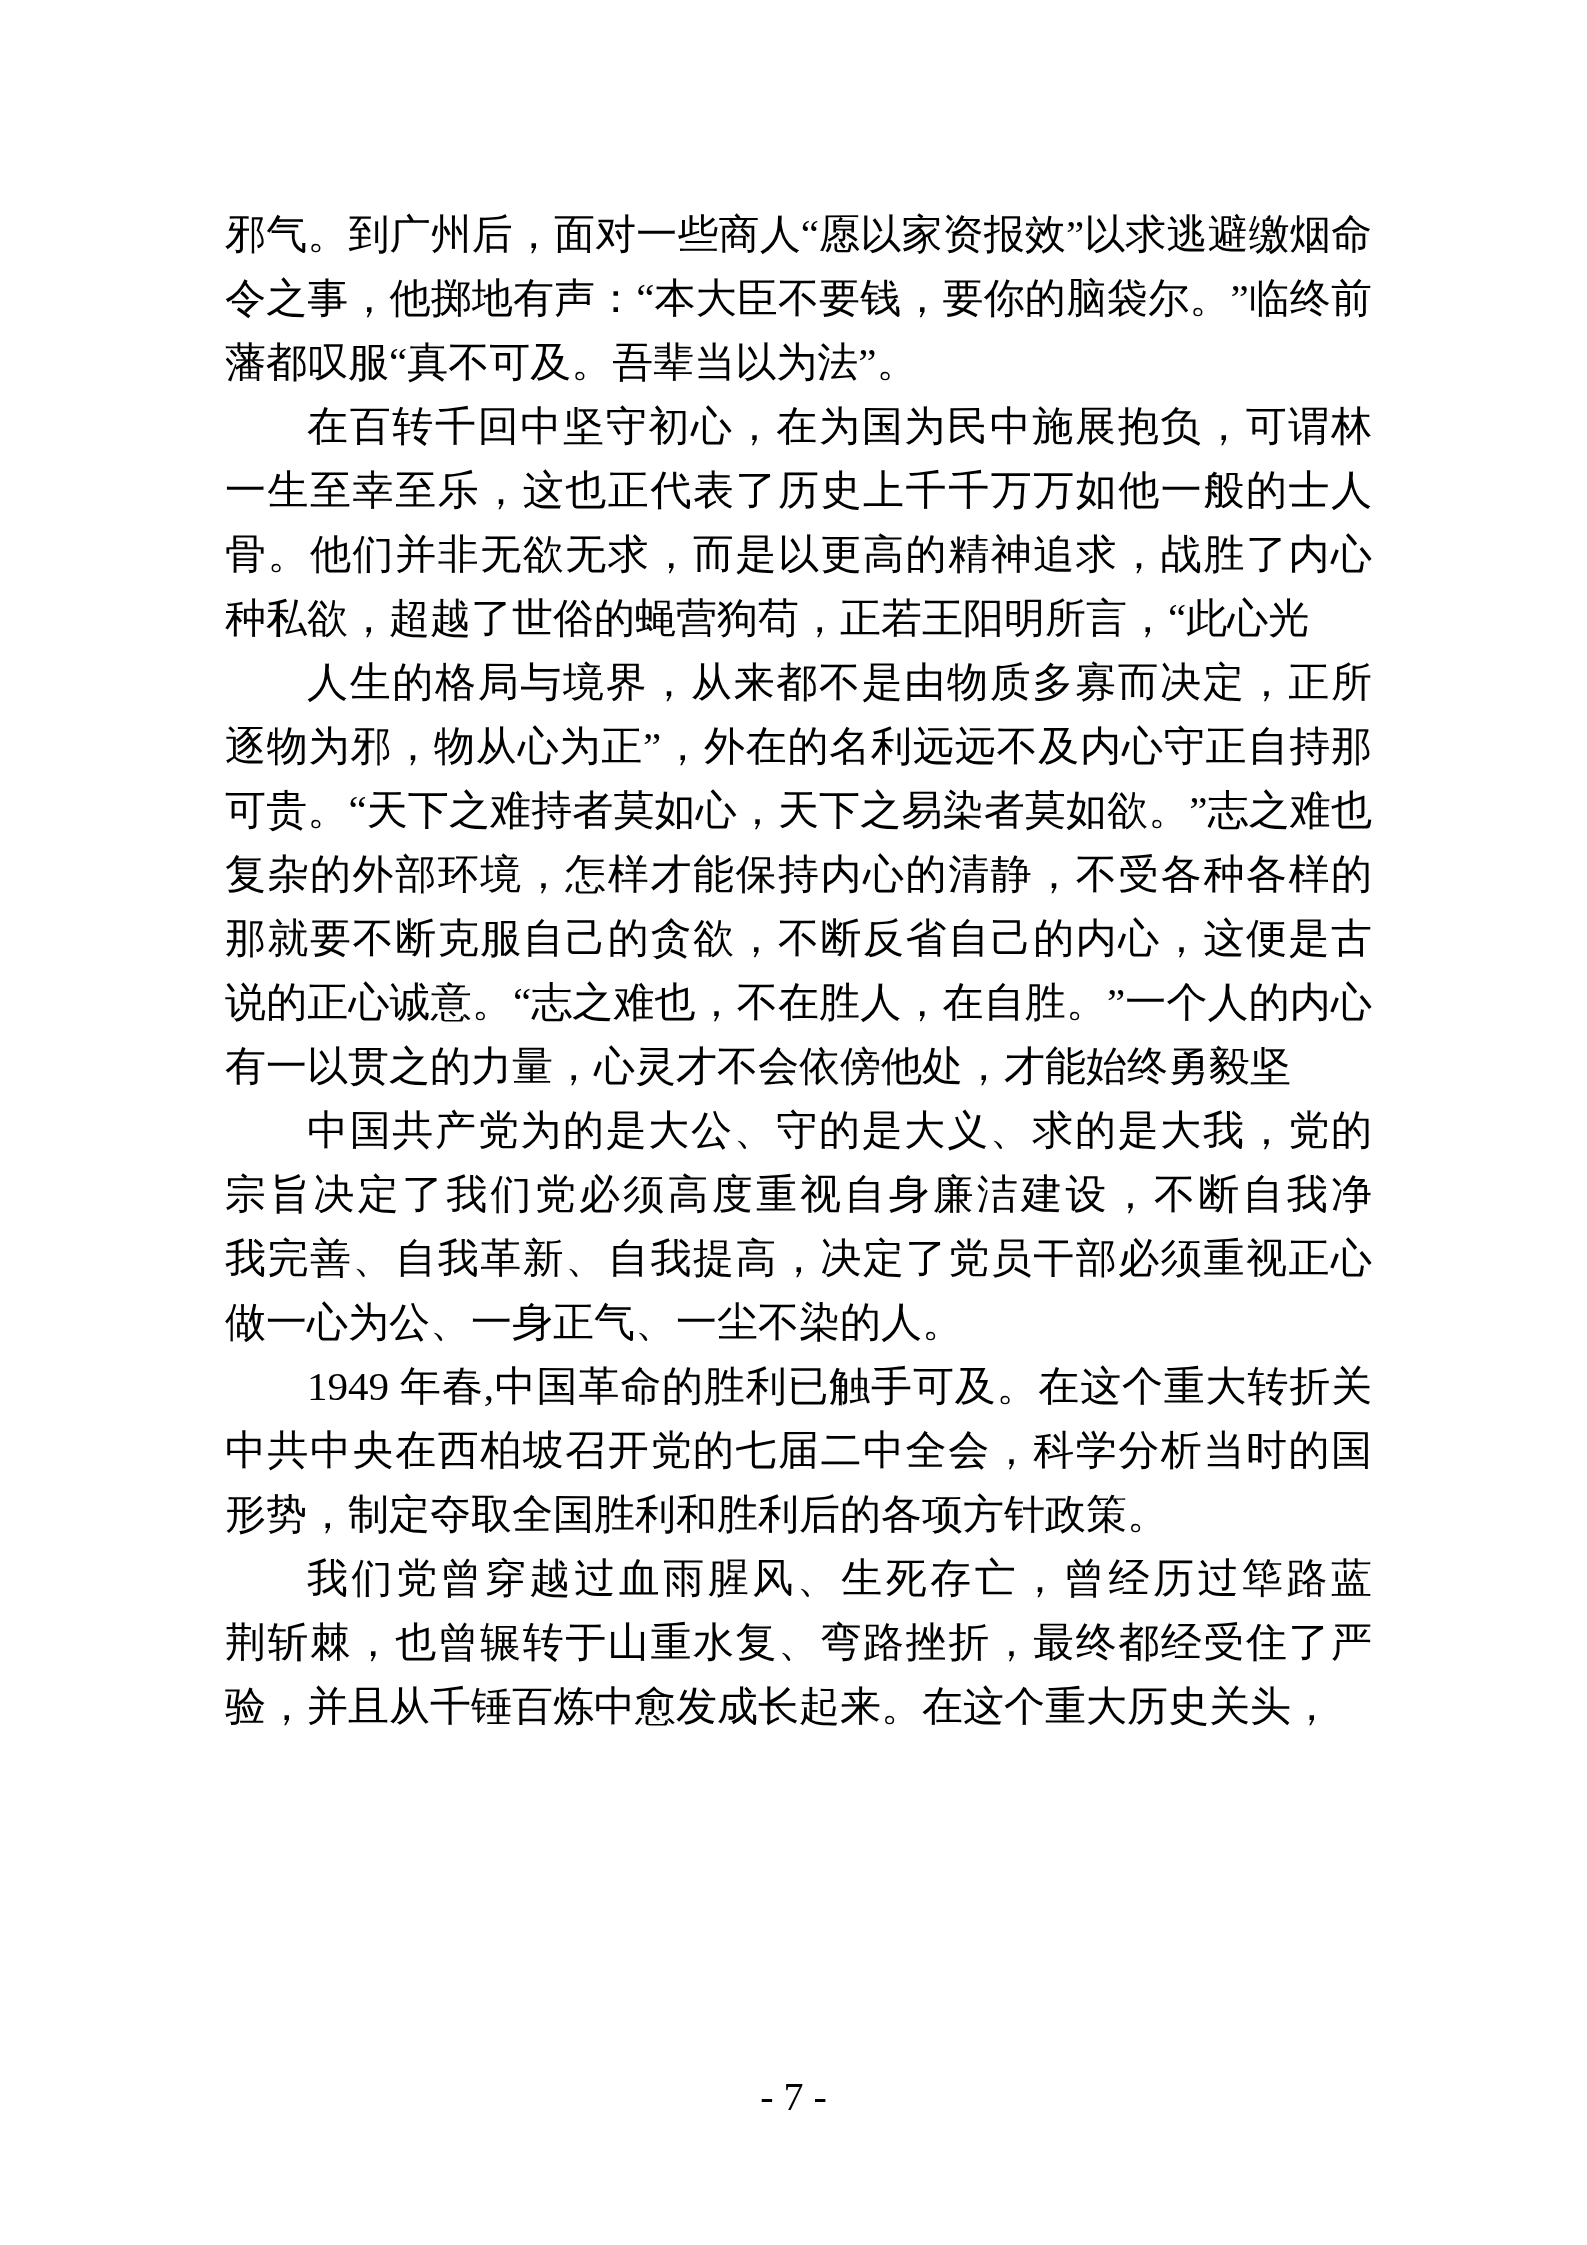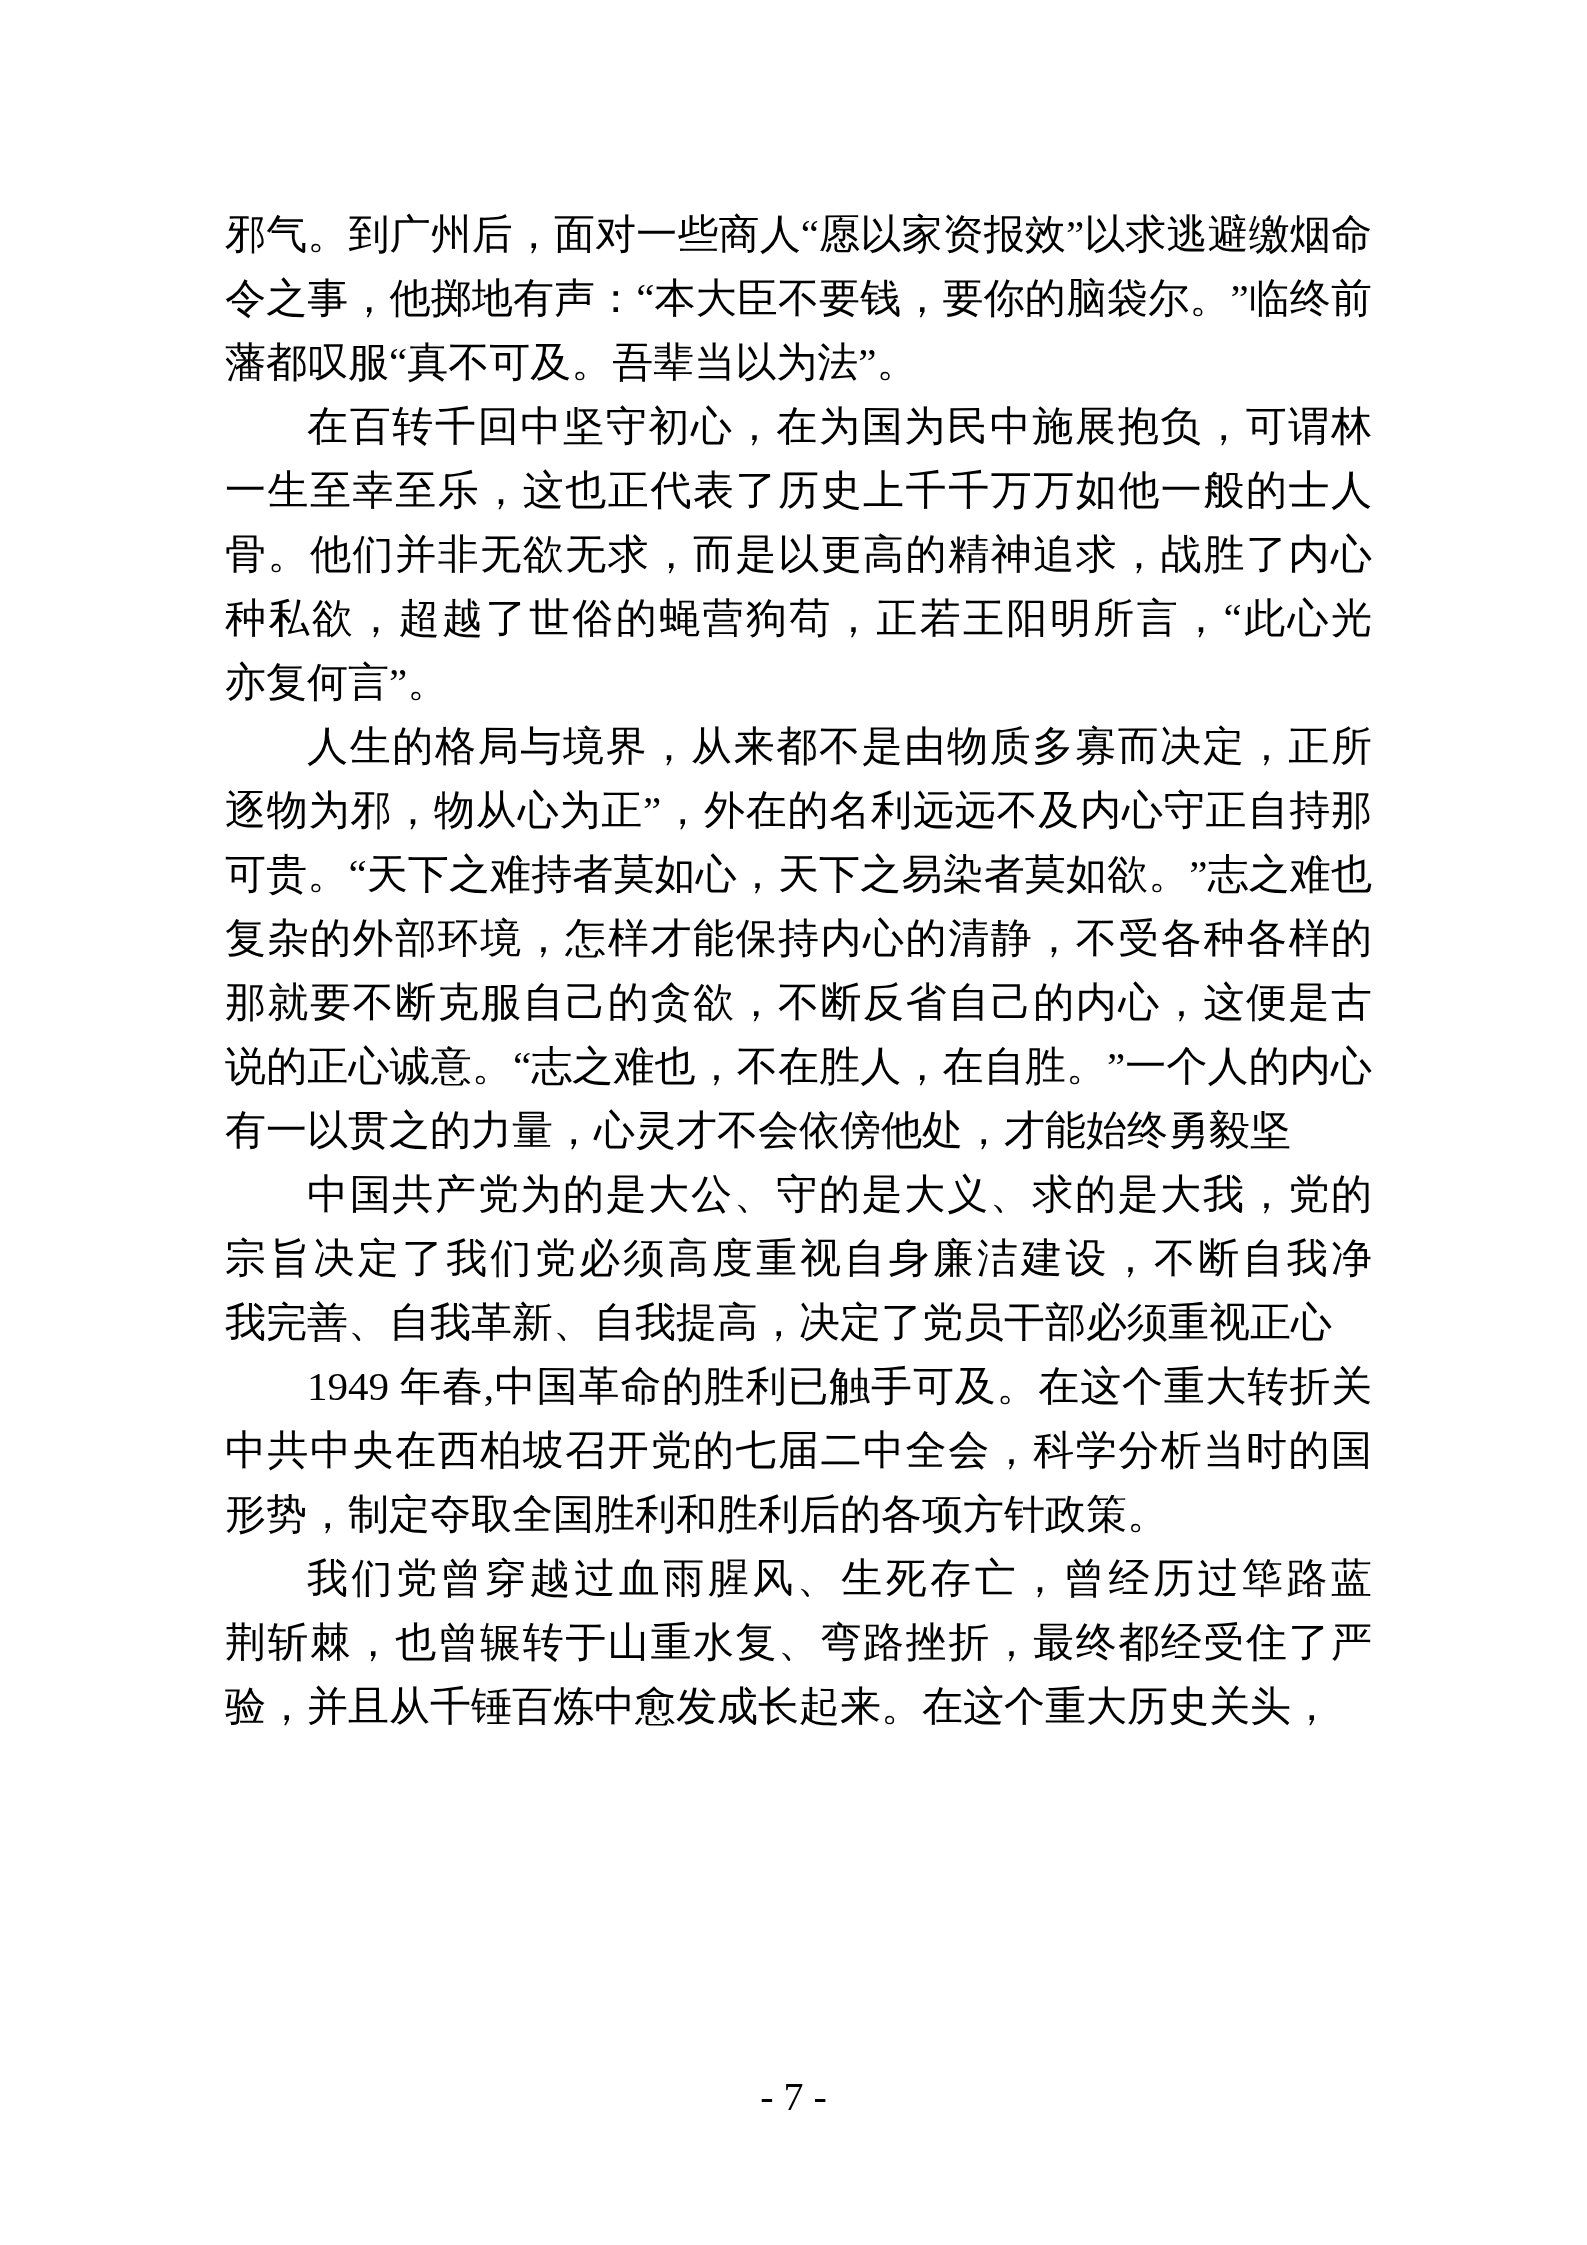--- a/index.html
+++ b/index.html
@@ -67,35 +67,35 @@
       <p class="para">
         <span class="line">邪气。到广州后，面对一些商人“愿以家资报效”以求逃避缴烟命</span>
         <span class="line">令之事，他掷地有声：“本大臣不要钱，要你的脑袋尔。”临终前</span>
         <span class="line">藩都叹服“真不可及。吾辈当以为法”。</span>
       </p>
       <p class="para">
         <span class="line indent">在百转千回中坚守初心，在为国为民中施展抱负，可谓林则徐</span>
         <span class="line">一生至幸至乐，这也正代表了历史上千千万万如他一般的士人的风</span>
         <span class="line">骨。他们并非无欲无求，而是以更高的精神追求，战胜了内心的种</span>
         <span class="line">种私欲，超越了世俗的蝇营狗苟，正若王阳明所言，“此心光明，</span>
-        <span class="line">亦复何言”。</span>
       </p>
       <p class="para">
         <span class="line indent">人生的格局与境界，从来都不是由物质多寡而决定，正所谓“心</span>
         <span class="line">逐物为邪，物从心为正”，外在的名利远远不及内心守正自持那般</span>
         <span class="line">可贵。“天下之难持者莫如心，天下之易染者莫如欲。”志之难也</span>
         <span class="line">复杂的外部环境，怎样才能保持内心的清静，不受各种各样的污染?</span>
         <span class="line">那就要不断克服自己的贪欲，不断反省自己的内心，这便是古人所</span>
         <span class="line">说的正心诚意。“志之难也，不在胜人，在自胜。”一个人的内心</span>
         <span class="line">有一以贯之的力量，心灵才不会依傍他处，才能始终勇毅坚定、正</span>
       </p>
       <p class="para">
         <span class="line indent">中国共产党为的是大公、守的是大义、求的是大我，党的性质</span>
         <span class="line">宗旨决定了我们党必须高度重视自身廉洁建设，不断自我净化、自</span>
         <span class="line">我完善、自我革新、自我提高，决定了党员干部必须重视正心修身，</span>
+        <span class="line">做一心为公、一身正气、一尘不染的人。</span>
       </p>
       <p class="para">
         <span class="line indent">1949 年春,中国革命的胜利已触手可及。在这个重大转折关头，</span>
         <span class="line">中共中央在西柏坡召开党的七届二中全会，科学分析当时的国内外</span>
         <span class="line">形势，制定夺取全国胜利和胜利后的各项方针政策。</span>
       </p>
       <p class="para">
         <span class="line indent">我们党曾穿越过血雨腥风、生死存亡，曾经历过筚路蓝缕、披</span>
         <span class="line">荆斩棘，也曾辗转于山重水复、弯路挫折，最终都经受住了严峻考</span>
         <span class="line">验，并且从千锤百炼中愈发成长起来。在这个重大历史关头，中国</span>

